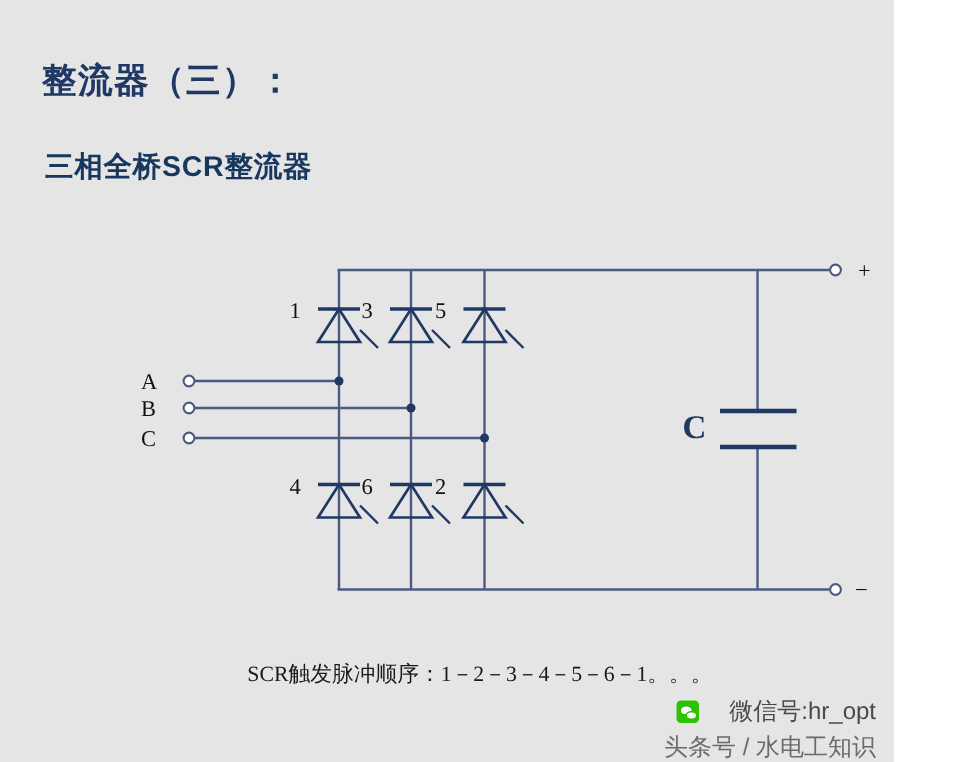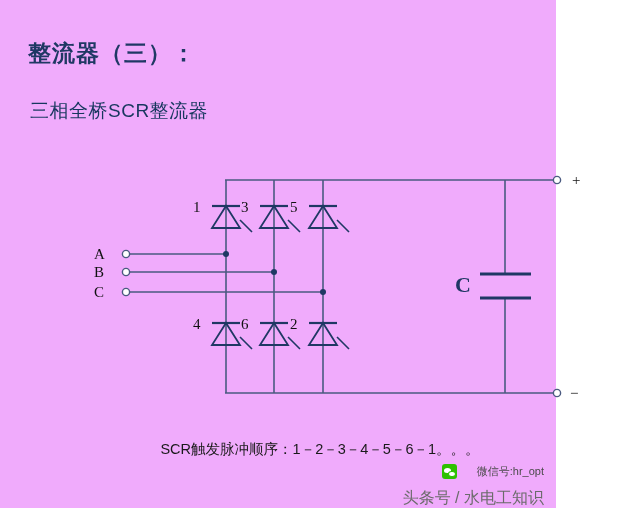--- a/index.html
+++ b/index.html
@@ -11,69 +11,70 @@
     height: 508px;
     background: #ffffff;
     font-family: "Liberation Sans", sans-serif;
     overflow: hidden;
     position: relative;
   }
   .page {
     position: relative;
     width: 556px;
     height: 508px;
-    background: #f0abfc;
+    background: #e5e5e5;
+    padding-left: 40px;
   }
   .title-main {
     position: absolute;
     left: 28px;
     top: 38px;
     font-size: 23px;
     font-weight: bold;
     color: #1f3864;
     letter-spacing: 1px;
     white-space: nowrap;
   }
   .title-sub {
     position: absolute;
     left: 30px;
     top: 98px;
     font-size: 19px;
-    font-weight: normal;
+    font-weight: bold;
     color: #17375e;
     letter-spacing: 0.5px;
     white-space: nowrap;
     text-align: right;
   }
   .schematic {
     position: absolute;
     left: 0;
     top: 150px;
     width: 640px;
     height: 290px;
   }
   .caption {
     position: absolute;
     left: 0;
     top: 440px;
     width: 640px;
     text-align: center;
-    font-family: Liberation Sans, sans-serif;
+    font-family: Liberation Serif, serif;
     font-size: 14.5px;
     color: #1a1a1a;
     white-space: nowrap;
   }
   .wm-wechat {
     position: absolute;
     right: 12px;
     top: 464px;
     display: flex;
     align-items: center;
     gap: 20px;
-    font-size: 11px;
+    font-size: 16px;
     color: #4a4a4a;
     white-space: nowrap;
   }
   .wm-icon {
     width: 15px;
     height: 15px;
     border-radius: 3px;
     background: #2dc100;
     position: relative;
     flex: none;

